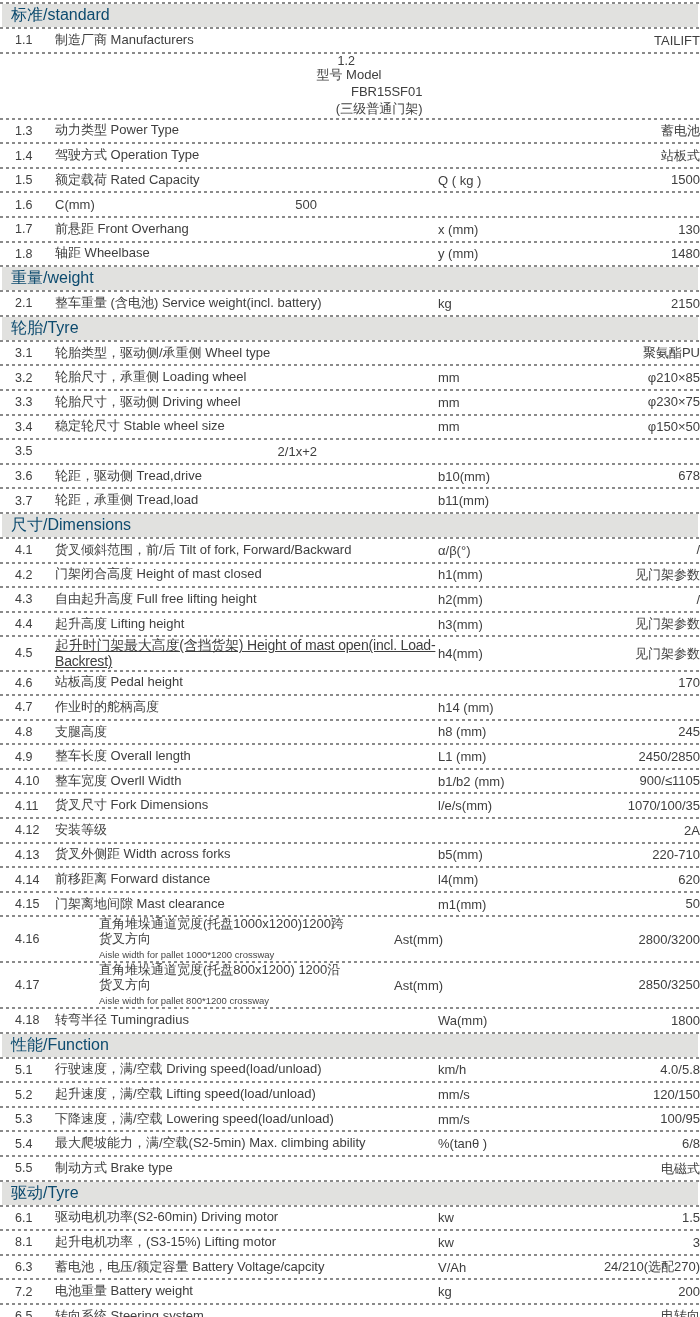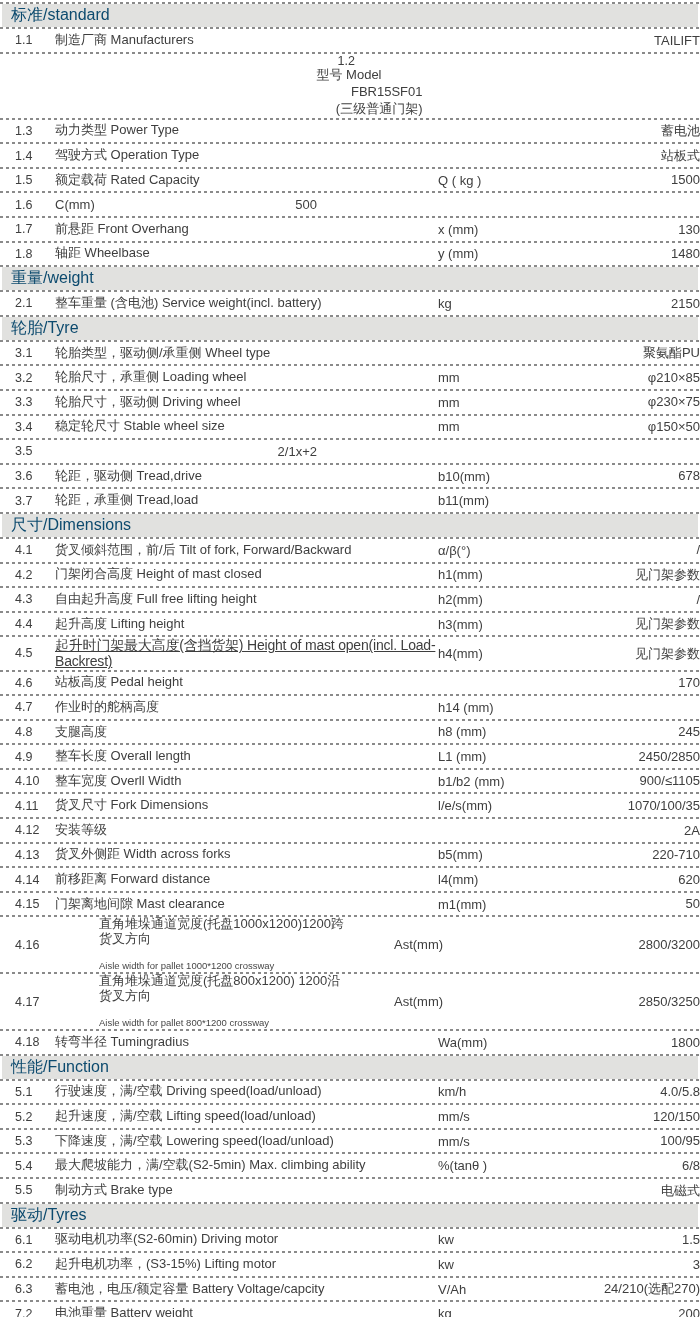--- a/index.html
+++ b/index.html
@@ -19,21 +19,21 @@
     height:23px; margin:0 2px; background:#e1e1df;
     display:flex; align-items:center; padding-left:9px;
     font-size:16px; color:#0c4a6e;
   }
   .row { display:flex; align-items:center; min-height:22.6px; }
   .row.tall  { min-height:38px;gap:44px; }
   .row.tall2 { min-height:48px;flex-direction:column; }
   .c-no   { width:55px; padding-left:15px; font-size:12.5px; flex:none; }
   .c-desc { flex:1; font-size:13px; line-height:1.15; padding-right:2px; }
   .row.condensed .c-desc { font-size:14px; letter-spacing:-0.2px;text-decoration:underline; }
-  .c-desc .sub { display:block; font-size:9.5px; color:#474747; margin-top:14px; }
+  .c-desc .sub { display:block; font-size:9.5px; color:#474747; margin-top:3px; }
   .c-unit { width:117px; flex:none; font-size:13px; }
   .c-value { width:145px; flex:none; text-align:right; font-size:13px; line-height:1.35; }
 </style>
 </head>
 <body>
 
 <div class="spec-table">
     <div class="sep"></div>
     <div class="section">标准/standard</div>
     <div class="sep"></div>
@@ -388,33 +388,33 @@
     <div class="sep"></div>
     <div class="row">
       <div class="c-no">5.5</div>
       <div class="c-desc"><span>制动方式 Brake type</span></div>
       <div class="c-unit"></div>
       <div class="c-value">
         <div>电磁式</div>
       </div>
     </div>
     <div class="sep"></div>
-    <div class="section">驱动/Tyres</div>
+    <div class="section">驱动/Tyre</div>
     <div class="sep"></div>
     <div class="row">
       <div class="c-no">6.1</div>
       <div class="c-desc"><span>驱动电机功率(S2-60min) Driving motor</span></div>
       <div class="c-unit">kw</div>
       <div class="c-value">
         <div>1.5</div>
       </div>
     </div>
     <div class="sep"></div>
     <div class="row">
-      <div class="c-no">6.2</div>
+      <div class="c-no">8.1</div>
       <div class="c-desc"><span>起升电机功率，(S3-15%) Lifting motor</span></div>
       <div class="c-unit">kw</div>
       <div class="c-value">
         <div>3</div>
       </div>
     </div>
     <div class="sep"></div>
     <div class="row">
       <div class="c-no">6.3</div>
       <div class="c-desc"><span>蓄电池，电压/额定容量 Battery Voltage/capcity</span></div>

